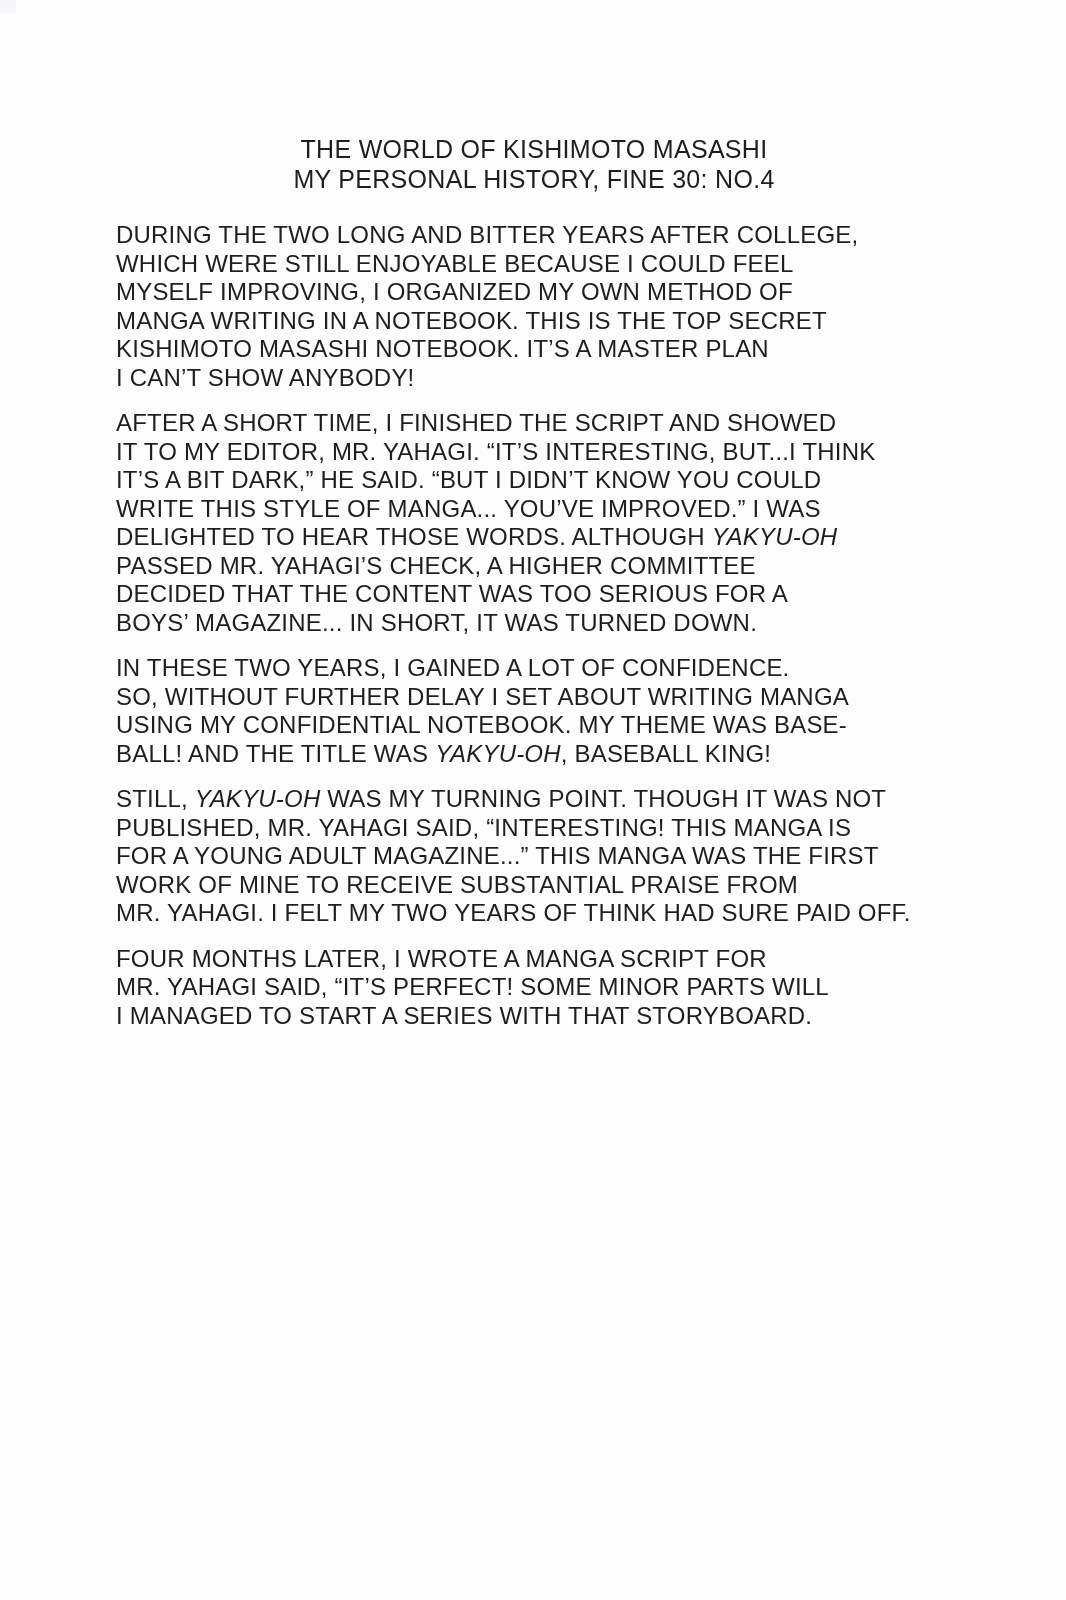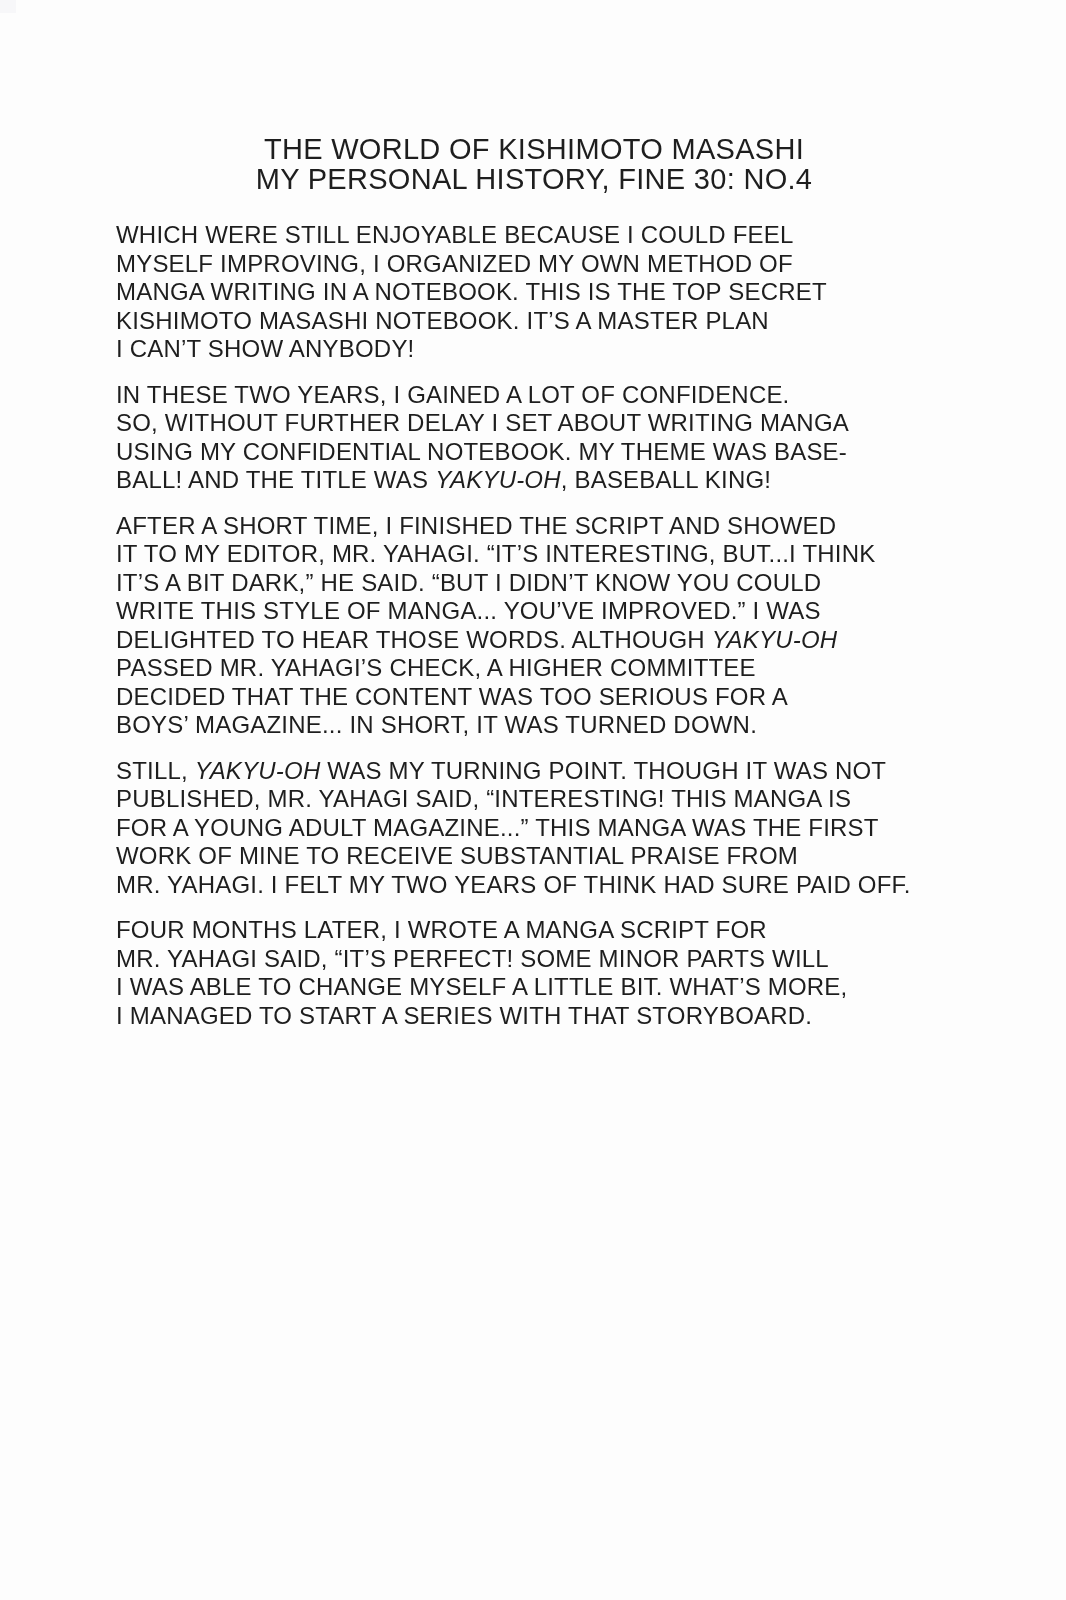--- a/index.html
+++ b/index.html
@@ -24,21 +24,21 @@
     position: absolute;
     left: 116px;
     top: 134px;
     width: 836px;
   }
   .title-block {
     text-align: center;
     margin: 0 0 27px 0;
   }
   .title-line {
-    font-size: 29px;
+    font-size: 25px;
     line-height: 30px;
     letter-spacing: 0.3px;
     white-space: nowrap;
   }
   .para {
     margin: 0 0 17px 0;
   }
   .line {
     font-size: 24px;
     line-height: 28.5px;
@@ -54,49 +54,49 @@
 
 <div class="scan-artifact" style="background: rgb(247, 247, 249);"></div>
 
 <div class="content">
   <div class="title-block">
     <div class="title-line">THE WORLD OF KISHIMOTO MASASHI</div>
     <div class="title-line">MY PERSONAL HISTORY, FINE 30: NO.4</div>
   </div>
   <div>
       <div class="para">
+        <div class="line">DURING THE TWO LONG AND BITTER YEARS AFTER COLLEGE,</div>
         <div class="line">WHICH WERE STILL ENJOYABLE BECAUSE I COULD FEEL</div>
         <div class="line">MYSELF IMPROVING, I ORGANIZED MY OWN METHOD OF</div>
         <div class="line">MANGA WRITING IN A NOTEBOOK. THIS IS THE TOP SECRET</div>
         <div class="line">KISHIMOTO MASASHI NOTEBOOK. IT’S A MASTER PLAN</div>
         <div class="line">I CAN’T SHOW ANYBODY!</div>
-      </div>
-      <div class="para">
-        <div class="line">IN THESE TWO YEARS, I GAINED A LOT OF CONFIDENCE.</div>
-        <div class="line">SO, WITHOUT FURTHER DELAY I SET ABOUT WRITING MANGA</div>
-        <div class="line">USING MY CONFIDENTIAL NOTEBOOK. MY THEME WAS BASE-</div>
-        <div class="line">BALL! AND THE TITLE WAS <em>YAKYU-OH</em>, BASEBALL KING!</div>
       </div>
       <div class="para">
         <div class="line">AFTER A SHORT TIME, I FINISHED THE SCRIPT AND SHOWED</div>
         <div class="line">IT TO MY EDITOR, MR. YAHAGI. “IT’S INTERESTING, BUT...I THINK</div>
         <div class="line">IT’S A BIT DARK,” HE SAID. “BUT I DIDN’T KNOW YOU COULD</div>
         <div class="line">WRITE THIS STYLE OF MANGA... YOU’VE IMPROVED.” I WAS</div>
         <div class="line">DELIGHTED TO HEAR THOSE WORDS. ALTHOUGH <em>YAKYU-OH</em></div>
         <div class="line">PASSED MR. YAHAGI’S CHECK, A HIGHER COMMITTEE</div>
         <div class="line">DECIDED THAT THE CONTENT WAS TOO SERIOUS FOR A</div>
         <div class="line">BOYS’ MAGAZINE... IN SHORT, IT WAS TURNED DOWN.</div>
       </div>
       <div class="para">
+        <div class="line">IN THESE TWO YEARS, I GAINED A LOT OF CONFIDENCE.</div>
+        <div class="line">SO, WITHOUT FURTHER DELAY I SET ABOUT WRITING MANGA</div>
+        <div class="line">USING MY CONFIDENTIAL NOTEBOOK. MY THEME WAS BASE-</div>
+        <div class="line">BALL! AND THE TITLE WAS <em>YAKYU-OH</em>, BASEBALL KING!</div>
+      </div>
+      <div class="para">
         <div class="line">STILL, <em>YAKYU-OH</em> WAS MY TURNING POINT. THOUGH IT WAS NOT</div>
         <div class="line">PUBLISHED, MR. YAHAGI SAID, “INTERESTING! THIS MANGA IS</div>
         <div class="line">FOR A YOUNG ADULT MAGAZINE...” THIS MANGA WAS THE FIRST</div>
         <div class="line">WORK OF MINE TO RECEIVE SUBSTANTIAL PRAISE FROM</div>
         <div class="line">MR. YAHAGI. I FELT MY TWO YEARS OF THINK HAD SURE PAID OFF.</div>
       </div>
       <div class="para">
         <div class="line">FOUR MONTHS LATER, I WROTE A MANGA SCRIPT FOR</div>
         <div class="line">MR. YAHAGI SAID, “IT’S PERFECT! SOME MINOR PARTS WILL</div>
-        <div class="line">I WAS ABLE TO CHANGE MYSELF A LITTLE BIT. WHAT’S MORE,</div>
         <div class="line">I MANAGED TO START A SERIES WITH THAT STORYBOARD.</div>
       </div>
     </div>
 </div>
 
 </body></html>

